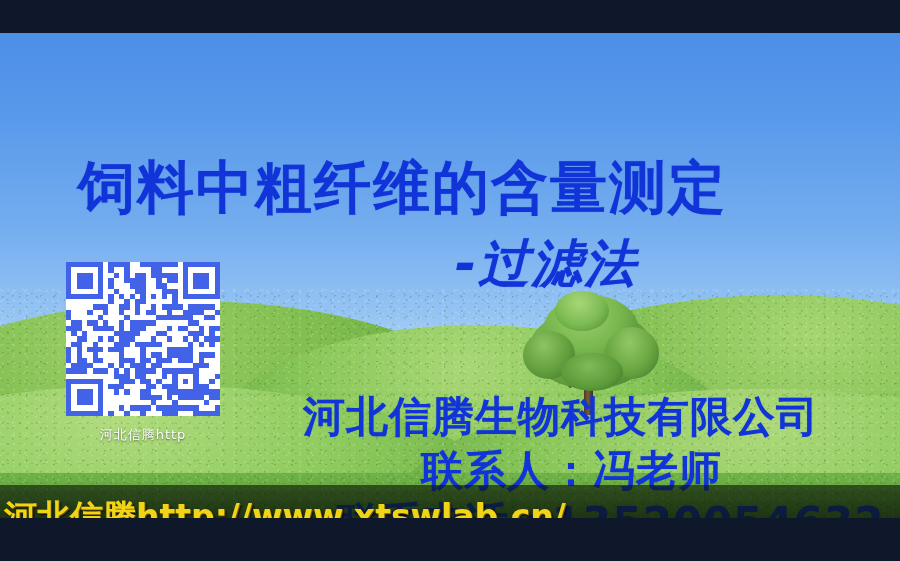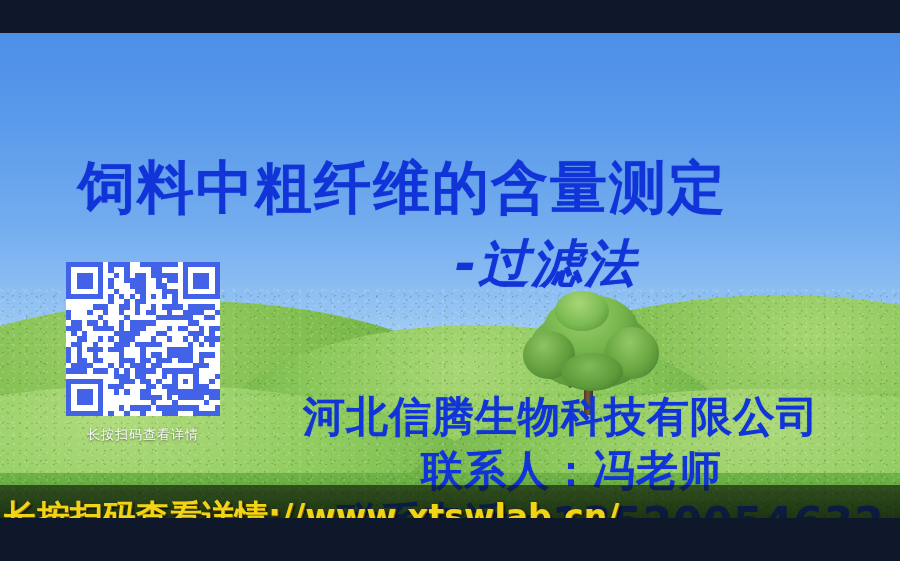--- a/index.html
+++ b/index.html
@@ -994,22 +994,22 @@
           <i class="on"></i>
           <i></i>
           <i></i>
           <i></i>
           <i class="on"></i>
           <i class="on"></i>
           <i class="on"></i>
           <i class="on"></i>
           <i class="on"></i>
         </div>
-      <div id="qr-caption">长按扫码查看详情</div>
+      <div id="qr-caption">河北信腾http</div>
     </div>
 
     <div id="marquee-bar">
-      <div id="marquee-text">长按扫码查看详情://www.xtswlab.cn/</div>
+      <div id="marquee-text">河北信腾http://www.xtswlab.cn/</div>
     </div>
 
   </div>
 
 </div>
 
 </body></html>

